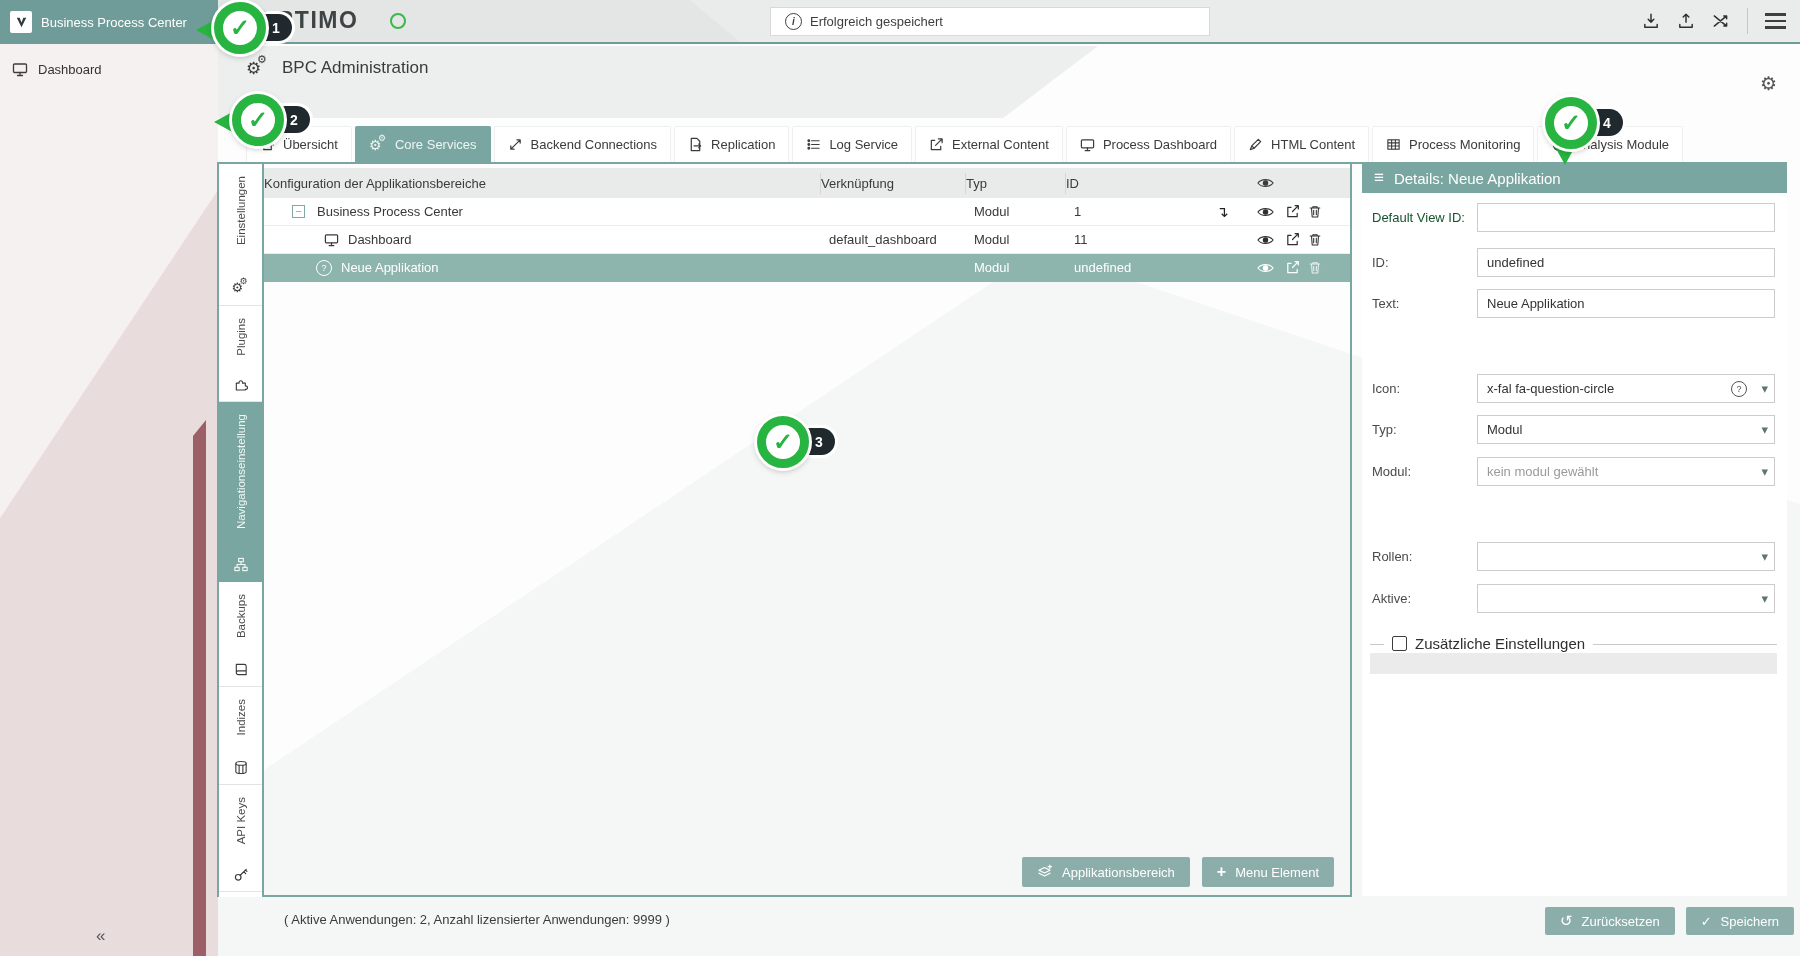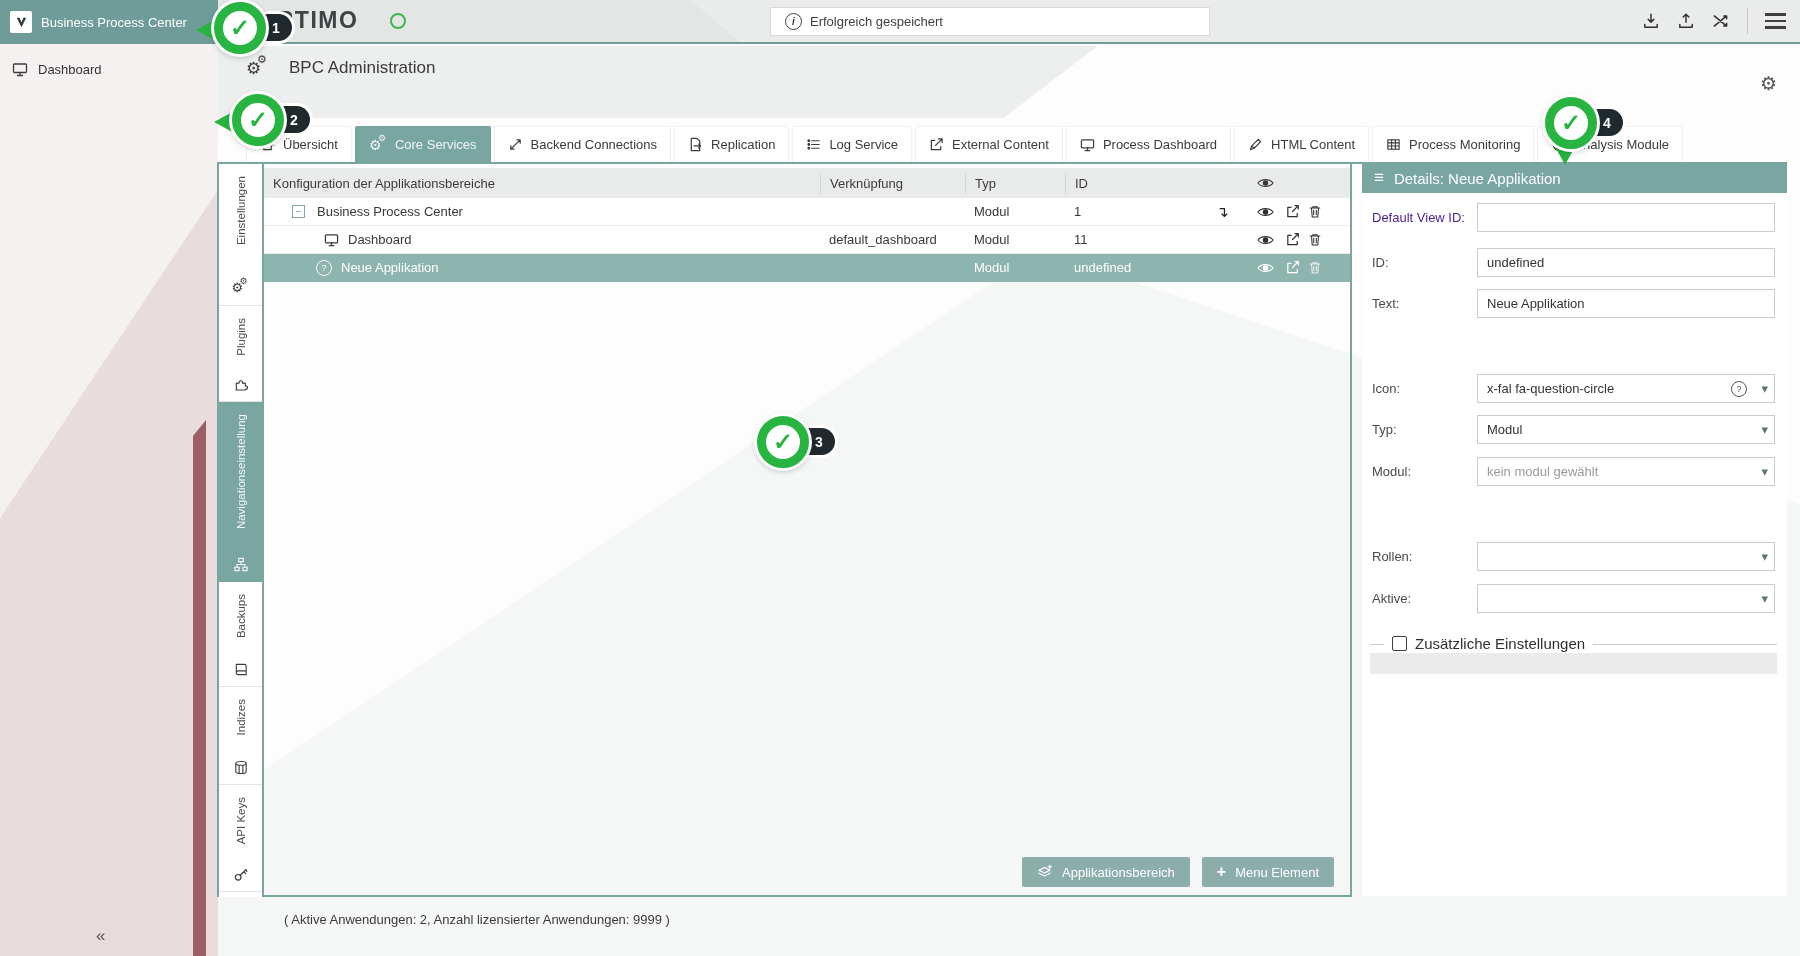--- a/index.html
+++ b/index.html
@@ -39,21 +39,21 @@
   .hamburger span{display:block;width:21px;height:2.5px;background:#3f3f3f;}
 
   
   .content-bg{left:218px;top:44px;width:1582px;height:912px;background:#fdfdfd;}
   .band2{left:218px;top:46px;width:880px;height:72px;background:#ecefee;
          clip-path:polygon(0 0,100% 0,calc(100% - 95px) 100%,0 100%);}
   .wedge{left:218px;top:250px;width:1582px;height:706px;background:#eef3f1;
          clip-path:polygon(0 78%,52% 0,100% 36%,100% 100%,0 100%);opacity:.55;}
 
   
-  .admin-title{left:246px;top:58px;display:flex;align-items:center;gap:21px;font-size:17px;color:#3b3b3b;}
+  .admin-title{left:246px;top:58px;display:flex;align-items:center;gap:14px;font-size:17px;color:#3b3b3b;}
   .gear-double{position:relative;width:22px;height:20px;font-size:17px;color:#3c3c3c;}
   .gear-double::before{content:"⚙";position:absolute;left:0;top:0;}
   .gear-double::after{content:"⚙";position:absolute;left:11px;top:-5px;font-size:11px;}
   .gear-btn{left:1760px;top:72px;font-size:19px;color:#555;cursor:pointer;}
 
   
   .tabbar{left:246px;top:126px;height:36px;display:flex;gap:3px;z-index:3;}
   .tab{display:flex;align-items:center;gap:8px;padding:0 13px;background:#fff;color:#3b3b3b;font-size:13px;
        border:1px solid #efefef;border-bottom:none;border-radius:2px 2px 0 0;cursor:pointer;white-space:nowrap;}
   .tab .ticon{color:#3c3c3c;}
@@ -74,21 +74,21 @@
   .vtab.active .vlabel,.vtab.active .vicon{color:#f2f7f6;}
   .gear-double.v{width:18px;height:16px;font-size:13px;}
   .gear-double.v::after{left:8px;top:-4px;font-size:9px;}
 
   
   .table-panel{left:262px;top:164px;width:1090px;height:733px;background:transparent;
                border-left:2px solid #7aa6a1;border-right:2px solid #7aa6a1;border-bottom:2px solid #7aa6a1;
                box-sizing:border-box;z-index:2;}
   .trow{display:grid;grid-template-columns:556px 145px 100px 135px 45px 40px 58px;align-items:center;}
   .thead{height:30px;background:#e9eaea;font-size:13px;color:#3b3b3b;margin-top:4px;}
-  .thead .hcell{padding-left:9px;}
+  .thead .hcell{}
   .thead .sep{border-left:1px solid #d6d6d6;height:21px;display:flex;align-items:center;}
   .tdata{height:27px;background:#fff;border-bottom:1px solid #ececec;font-size:13px;color:#383838;}
   .tdata.selected{background:#8eb4ae;color:#fff;border-bottom:1px solid #8eb4ae;}
   .cell{display:flex;align-items:center;}
   .collapse-box{width:13px;height:13px;border:1px solid #7fa9a4;color:#7fa9a4;font-size:11px;line-height:11px;
                 display:flex;align-items:center;justify-content:center;box-sizing:border-box;cursor:pointer;}
   .collapse-box::after{content:"−";}
   .qcircle{width:14px;height:14px;border:1.3px solid currentColor;border-radius:50%;font-size:9px;
            display:flex;align-items:center;justify-content:center;}
   .move-glyph::after{content:"↴";font-size:15px;color:#222;}
@@ -101,21 +101,21 @@
             padding:0 15px;border-radius:2px;cursor:pointer;white-space:nowrap;}
   .status-line{left:284px;top:912px;font-size:13px;color:#3b3b3b;}
 
   
   .details{left:1362px;top:163px;width:425px;height:733px;background:#fff;z-index:2;}
   .d-header{height:30px;background:#7aa6a1;color:#fff;font-size:15px;display:flex;align-items:center;gap:10px;
             padding-left:12px;}
   .list-glyph::after{content:"≡";font-size:17px;font-weight:bold;}
   .field{position:absolute;left:10px;right:12px;height:29px;display:flex;align-items:center;}
   .field label{width:105px;font-size:13px;color:#4a4a4a;flex:none;}
-  .field label.dim{color:#4c1d95;}
+  .field label.dim{color:#14532d;}
   .input-wrap{position:relative;flex:1;height:29px;}
   .input-wrap input{width:100%;height:29px;box-sizing:border-box;border:1px solid #ccc;background:#fff;
                     font-family:"Liberation Sans",sans-serif;font-size:13px;color:#333;padding:0 26px 0 9px;}
   .input-wrap input::placeholder{color:#9a9a9a;}
   .caret{position:absolute;right:7px;top:7px;color:#5c7672;font-size:13px;cursor:pointer;}
   .caret::after{content:"▾";}
   .help-badge{position:absolute;right:28px;top:7px;width:14px;height:14px;border:1.2px solid #555;color:#555;
               border-radius:50%;font-size:9px;display:flex;align-items:center;justify-content:center;cursor:pointer;}
   .extra-legend{position:absolute;left:8px;right:10px;top:472px;display:flex;align-items:center;gap:8px;}
   .extra-legend .line{height:1px;background:#c9c9c9;margin-top:1px;}
@@ -542,20 +542,30 @@
 
     <div class="extra-legend">
       <span class="line l"></span>
       <span class="checkbox"></span>
       <span class="extra-label">Zusätzliche Einstellungen</span>
       <span class="line r"></span>
     </div>
     <div class="extra-bar"></div>
   </div>
 
+  <div class="abs footer-actions">
+    <div class="btn-teal" style="height:28px">
+      <span class="bicon undo-glyph"></span>
+      <span>Zurücksetzen</span>
+    </div>
+    <div class="btn-teal" style="height:28px">
+      <span class="bicon check-glyph"></span>
+      <span>Speichern</span>
+    </div>
+  </div>
 
   <div class="badge" style="left:196px;top:0px">
     <span class="b-tail left"></span>
     <span class="b-pill">1</span>
     <span class="b-circle">
         <span class="b-check"></span>
       </span>
   </div>
   <div class="badge" style="left:214px;top:92px">
     <span class="b-tail left"></span>

